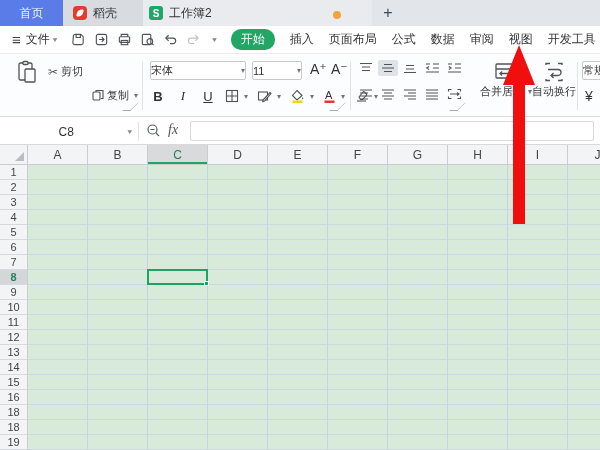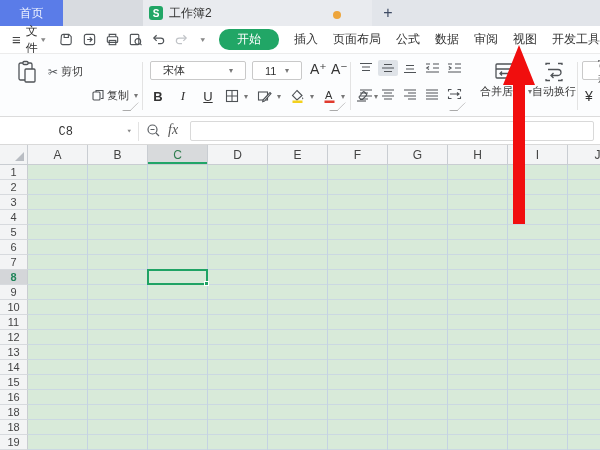--- a/index.html
+++ b/index.html
@@ -28,46 +28,46 @@
   
   .menubar { position:absolute; left:0; top:26px; width:600px; height:27px; background:#fff;
     display:flex; align-items:center; font-size:12px; color:#333; }
   .hamburger { margin-left:12px; font-size:15px; color:#444; }
   .file-lbl { margin-left:5px; }
   .chev { font-size:9px; color:#888; margin-left:3px; transform:scaleY(.8); }
   .qat { display:flex; align-items:center; gap:8px; margin-left:14px; }
   .qat svg { display:block; }
   .menu-items { display:flex; align-items:center; gap:15px; margin-left:14px; }
   .menu-item { cursor:default; white-space:nowrap; }
-  .menu-item.active { background:#21a666; color:#fff; border-radius:10px; padding:2px 18px; }
+  .menu-item.active { background:#21a666; color:#fff; border-radius:10px; padding:2px 10px; }
 
   
   .ribbon { position:absolute; left:0; top:53px; width:600px; height:64px; background:#fcfdfe;
     border-top:1px solid #ececec; border-bottom:1px solid #dcdcdc; font-size:11px; color:#333; }
   .vdiv { position:absolute; top:8px; height:48px; width:1px; background:#e3e3e3; }
   .grip { position:absolute; width:7px; height:7px; }
   .grip::after { content:""; position:absolute; right:0; bottom:0; width:8px; height:8px;
     border-right:1px solid #aaa; border-bottom:1px solid #aaa; transform:translate(0,0) skew(-45deg,0);
     clip-path:polygon(100% 0,100% 100%,0 100%); }
   .lbl { font-size:11px; color:#3a3a3a; white-space:nowrap; }
   .ddv { font-size:8px; color:#777; margin-left:2px; }
   .big-btn { position:absolute; display:flex; flex-direction:column; align-items:center; }
   .ico-line { display:flex; align-items:center; gap:2px; }
   .mini { display:flex; align-items:center; gap:3px; }
   .combo { border:1px solid #c9c9c9; background:#fff; border-radius:2px; display:flex;
-    align-items:center; justify-content:space-between; padding:0 12px; height:19px; font-size:11px; color:#333;text-align:right; }
+    align-items:center; justify-content:space-between; padding:0 0; height:19px; font-size:11px; color:#333;text-align:right; }
   .fmt-btn { font-size:13px; font-weight:bold; color:#333; width:16px; text-align:center; }
   .al-cell { width:20px; height:16px; display:flex; align-items:center; justify-content:center; border-radius:2px; }
   .al-cell.on { background:#dfe3e8; }
 
   
   .fbar { position:absolute; left:0; top:118px; width:600px; height:27px; background:#fff;
     border-bottom:1px solid #d9d9d9; }
   .namebox { position:absolute; left:8px; top:3px; width:124px; height:21px; display:flex;
-    align-items:center; font-size:12px; color:#333;font-family:Liberation Mono, monospace; }
+    align-items:center; font-size:12px; color:#333; }
   .namebox .val { flex:1; text-align:center; }
   .fb-div { position:absolute; left:138px; top:4px; width:1px; height:19px; background:#e3e3e3; }
   .fx { position:absolute; left:168px; top:4px; font-family:"Liberation Serif",serif;
     font-style:italic; font-size:14px; color:#555; }
   .finput { position:absolute; left:190px; top:3px; width:404px; height:20px;
     border:1px solid #d9d9d9; border-radius:2px; background:#fff; font-size:12px; padding:0 4px; }
 
   
   .grid { position:absolute; left:0; top:145px; width:600px; height:305px; background:#f3f4f5; }
   .corner { position:absolute; left:0; top:0; width:28px; height:20px; background:#f3f4f5;
@@ -96,20 +96,24 @@
   
   .arrow { position:absolute; left:0; top:0; width:600px; height:450px; pointer-events:none; }
 </style>
 </head>
 <body>
 
 <div id="app">
 
   <div class="tabbar">
     <div class="tab-home">首页</div>
+    <div class="tab-docer">
+      <span class="docer-ico"></span>
+      <span>稻壳</span>
+    </div>
     <div class="plus-strip"></div>
     <div class="tab-doc">
       <span class="s-ico">S</span>
       <span>工作簿2</span>
     </div>
     <div class="dot"></div>
     <div class="plus">+</div>
   </div>
 
   <div class="menubar">

